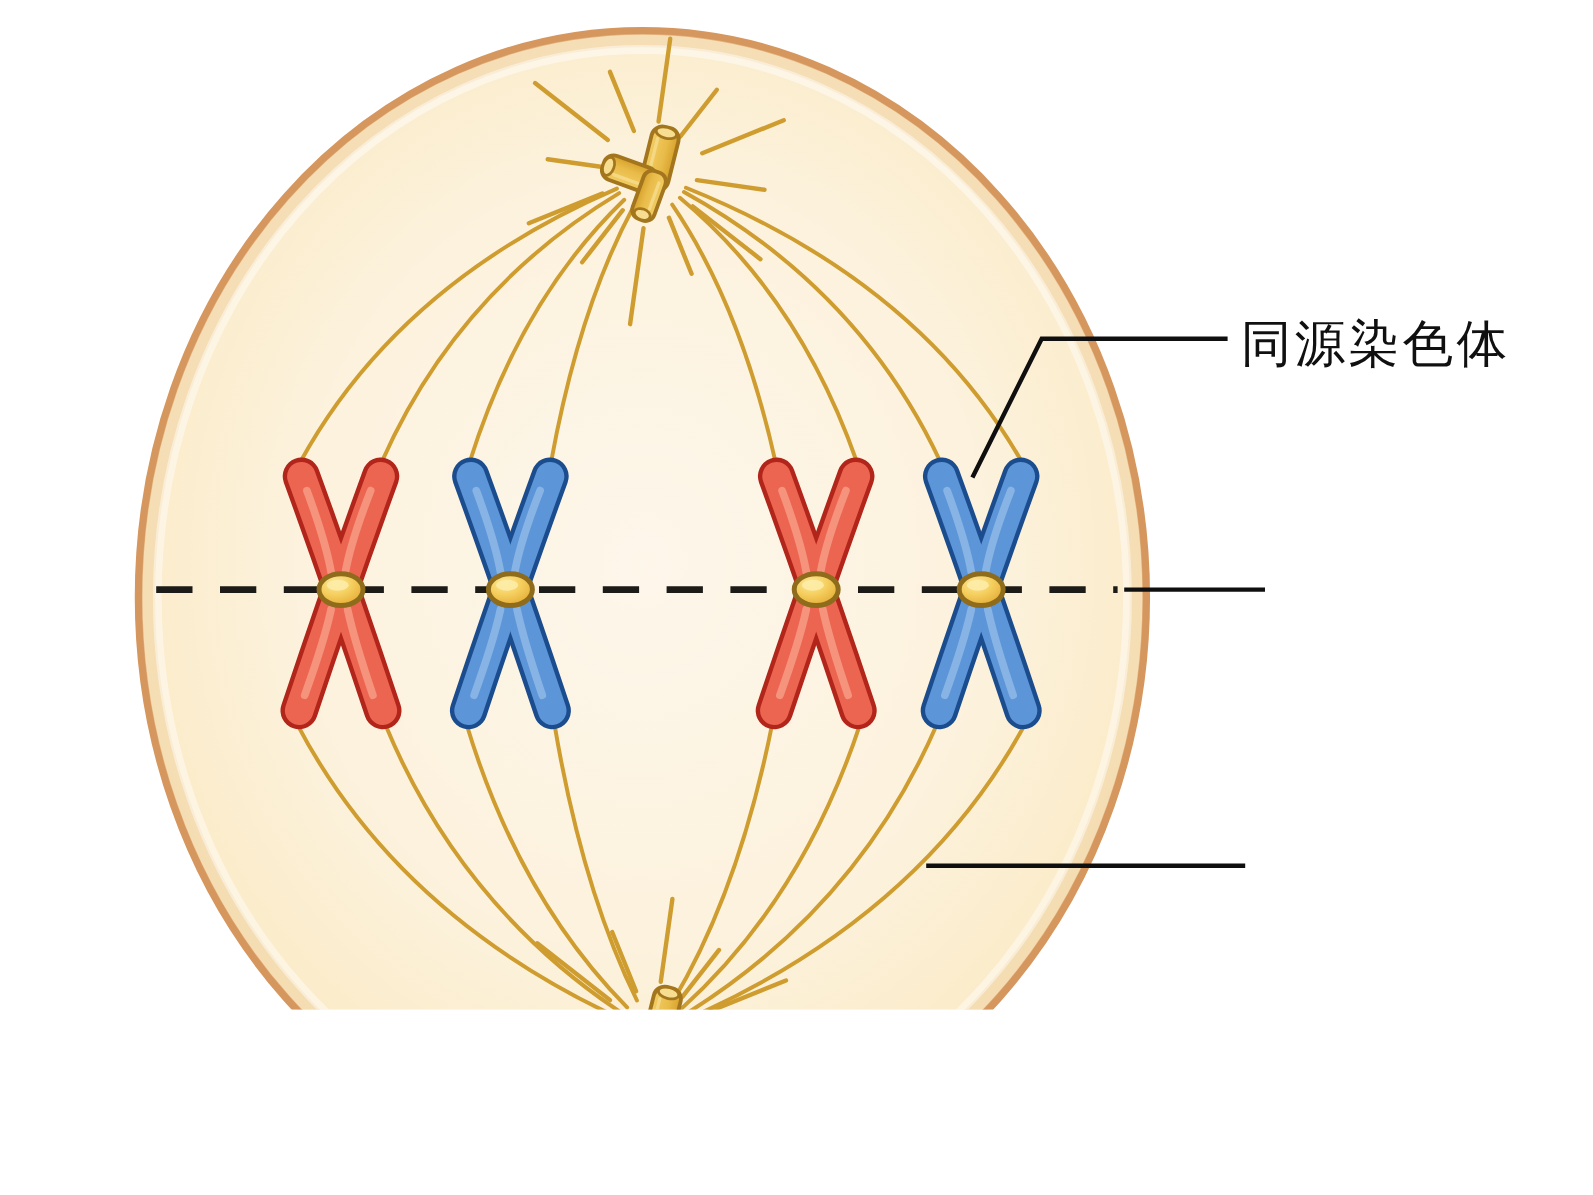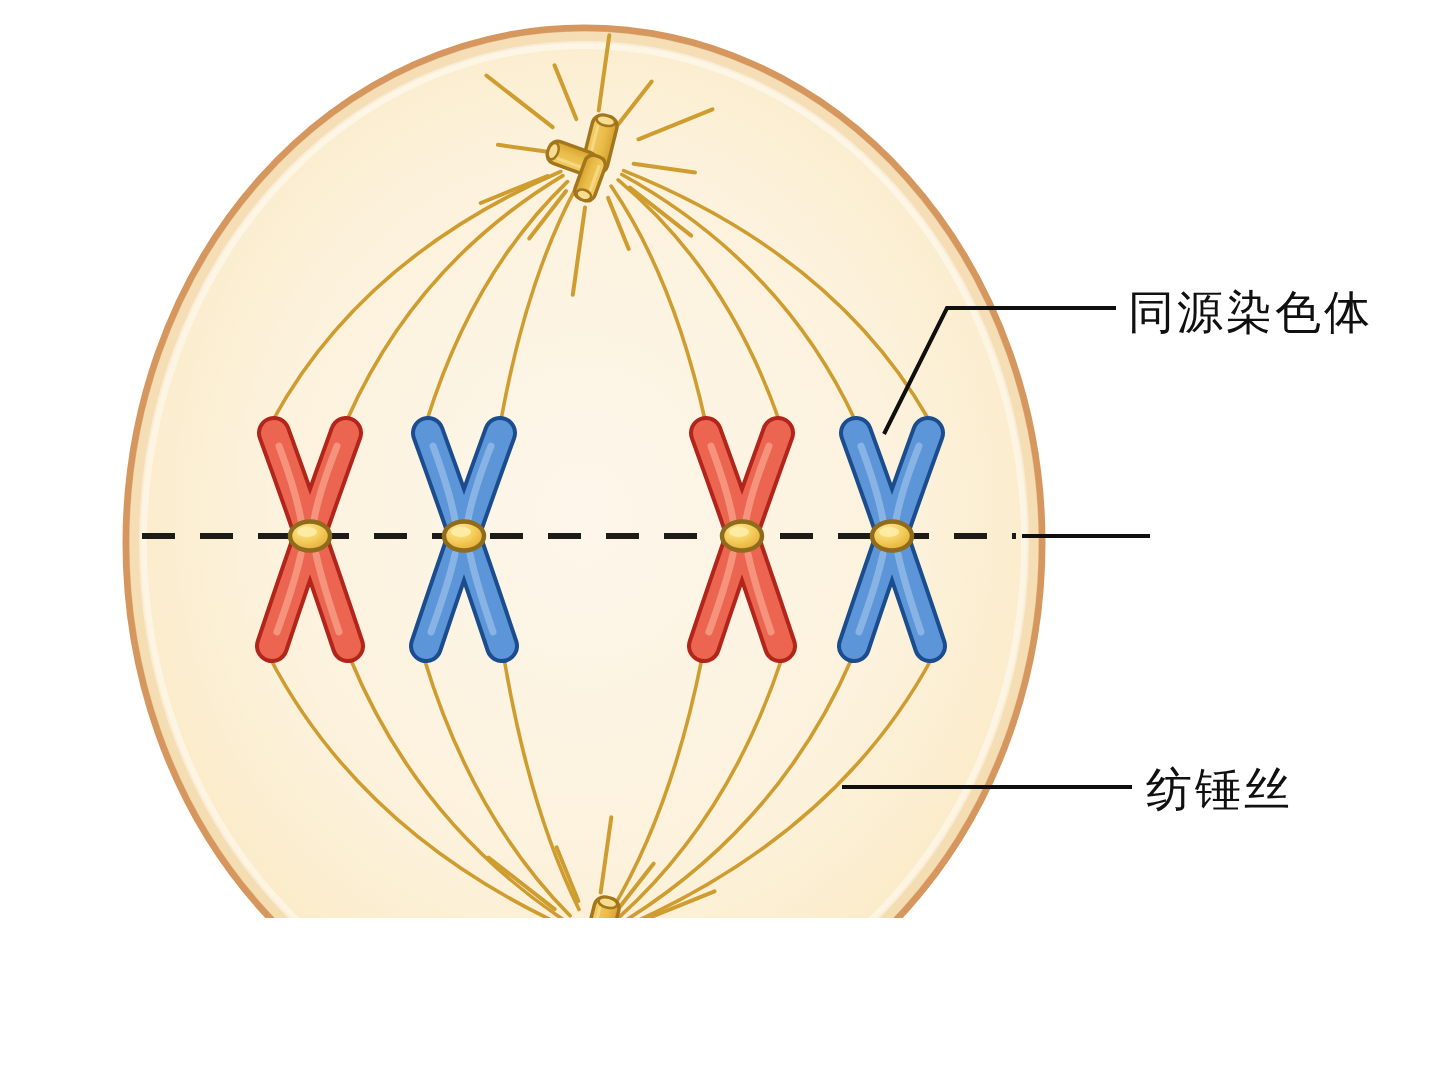--- a/index.html
+++ b/index.html
@@ -182,14 +182,13 @@
       </g>
 
     <g>
       <polyline points="1116,308 947,308 884,434" fill="none" stroke="#0f0f0f" stroke-width="4"></polyline>
       <line x1="1022" y1="536" x2="1150" y2="536" stroke="#0f0f0f" stroke-width="4"></line>
       <line x1="842" y1="787" x2="1132" y2="787" stroke="#0f0f0f" stroke-width="4"></line>
     </g>
   </svg>
 
   <div class="diagram-label" style="left:1128px;top:287px">同源染色体</div>
-  <div class="diagram-label" style="left:1146px;top:764px">纺锤丝</div>
 </div>
 
 </body></html>

